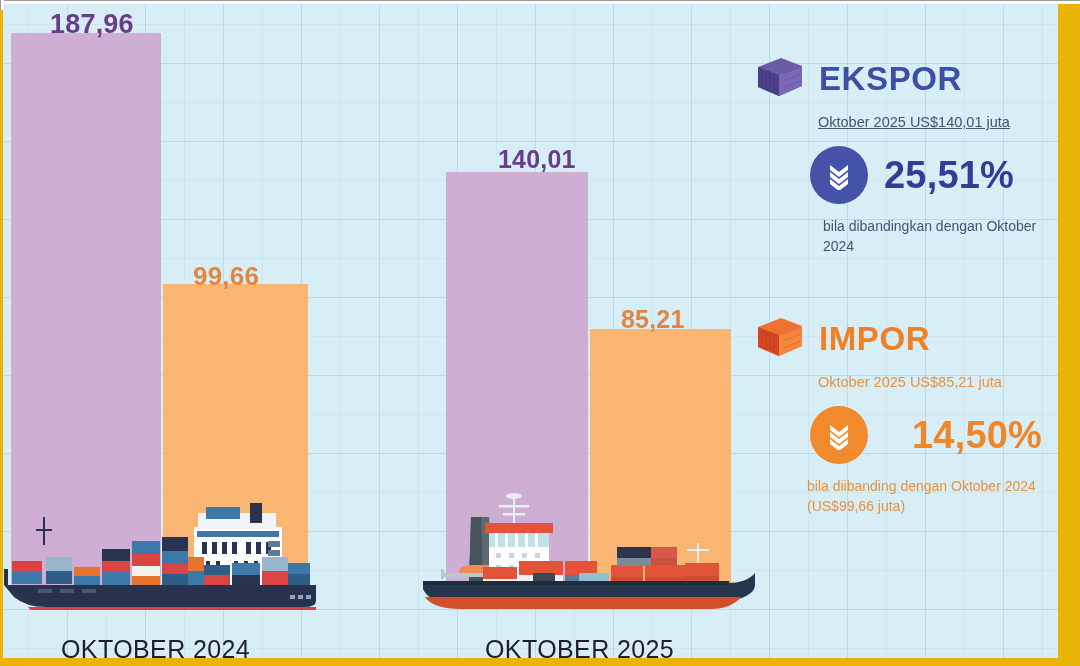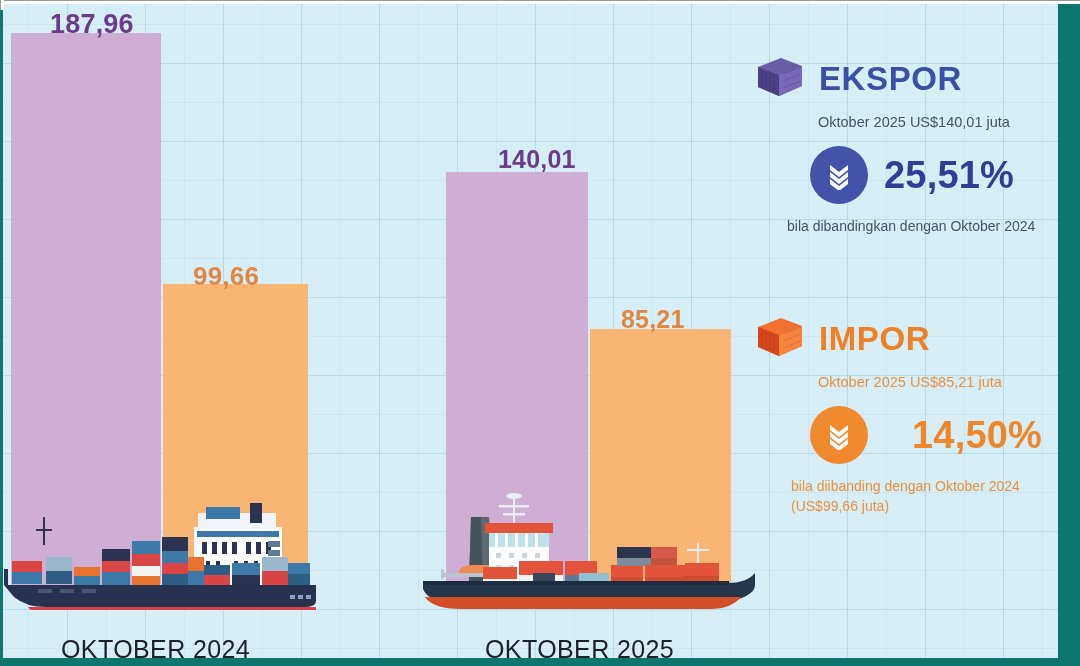--- a/index.html
+++ b/index.html
@@ -6,21 +6,21 @@
     margin: 0;
     padding: 0;
     background: #ffffff;
     font-family: "Liberation Sans", sans-serif;
   }
   #stage {
     position: relative;
     width: 1080px;
     height: 666px;
     overflow: hidden;
-    background: #0f766e;
+    background: #eab308;
   }
   
   .frame-edge-top {
     position: absolute;
     left: 0; top: 0;
     width: 1080px; height: 3px;
     background: #ffffff;
     border-top: 1px solid #9a9a9a;
     z-index: 40;
   }
@@ -106,21 +106,21 @@
     line-height: 1;
   }
   .panel-title.ekspor { color: #3b4fa4; }
   .panel-title.impor  { color: #ef8026; }
 
   .panel-sub {
     font-size: 14.5px;
     line-height: 1.3;
     white-space: nowrap;
   }
-  .panel-sub.ekspor { color: #46536b; }
+  .panel-sub.ekspor { color: #46536b; text-decoration: underline; }
   .panel-sub.impor  { color: #e8923f; }
 
   .pct-row {
     display: flex;
     align-items: center;
     gap: 16px;
   }
   .pct-circle {
     width: 58px;
     height: 58px;
@@ -348,21 +348,21 @@
         <div class="pct-circle ekspor">
           <svg width="30" height="30" viewBox="0 0 30 30">
             <path d="M6 5 L15 12 L24 5 L24 10 L15 17 L6 10 Z" fill="#ffffff"></path>
             <path d="M6 12 L15 19 L24 12 L24 17 L15 24 L6 17 Z" fill="#ffffff"></path>
             <path d="M6 19 L15 26 L24 19 L24 24 L15 31 L6 24 Z" fill="#ffffff"></path>
           </svg>
         </div>
         <div class="pct-value ekspor">25,51%</div>
       </div>
 
-      <div class="panel-foot ekspor" style="margin:12px 0 0 32px;">
+      <div class="panel-foot ekspor" style="margin:12px 0 0 68px;">
         <div>bila dibandingkan dengan Oktober 2024</div>
       </div>
     </div>
 
     <div class="panel" style="left:752px; top:312px; width:290px;">
 
       <div class="panel-head">
         <svg width="50" height="46" viewBox="0 0 50 46">
           <path d="M3 12 L26 3 L47 11 L47 31 L24 41 L3 32 Z" fill="#ef7233"></path>
           <path d="M3 12 L24 20 L24 41 L3 32 Z" fill="#d4461f"></path>
@@ -388,20 +388,20 @@
         <div class="pct-circle impor">
           <svg width="30" height="30" viewBox="0 0 30 30">
             <path d="M6 5 L15 12 L24 5 L24 10 L15 17 L6 10 Z" fill="#ffffff"></path>
             <path d="M6 12 L15 19 L24 12 L24 17 L15 24 L6 17 Z" fill="#ffffff"></path>
             <path d="M6 19 L15 26 L24 19 L24 24 L15 31 L6 24 Z" fill="#ffffff"></path>
           </svg>
         </div>
         <div class="pct-value impor">14,50%</div>
       </div>
 
-      <div class="panel-foot impor" style="margin:12px 0 0 36px;">
+      <div class="panel-foot impor" style="margin:12px 0 0 52px;">
         <div>bila diibanding dengan Oktober 2024</div>
         <div>(US$99,66 juta)</div>
       </div>
     </div>
 
   </div>
 </div>
 
 </body></html>

